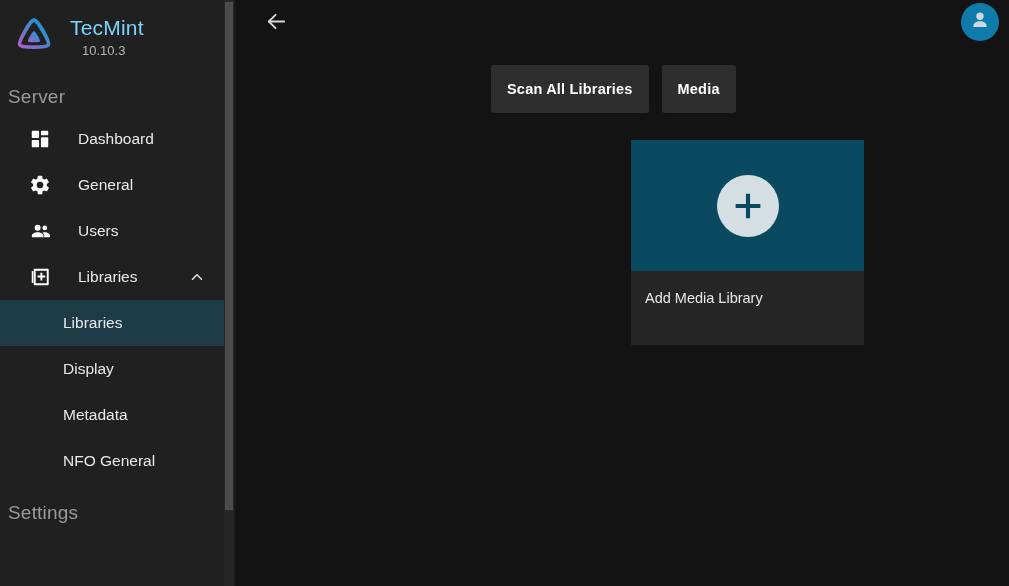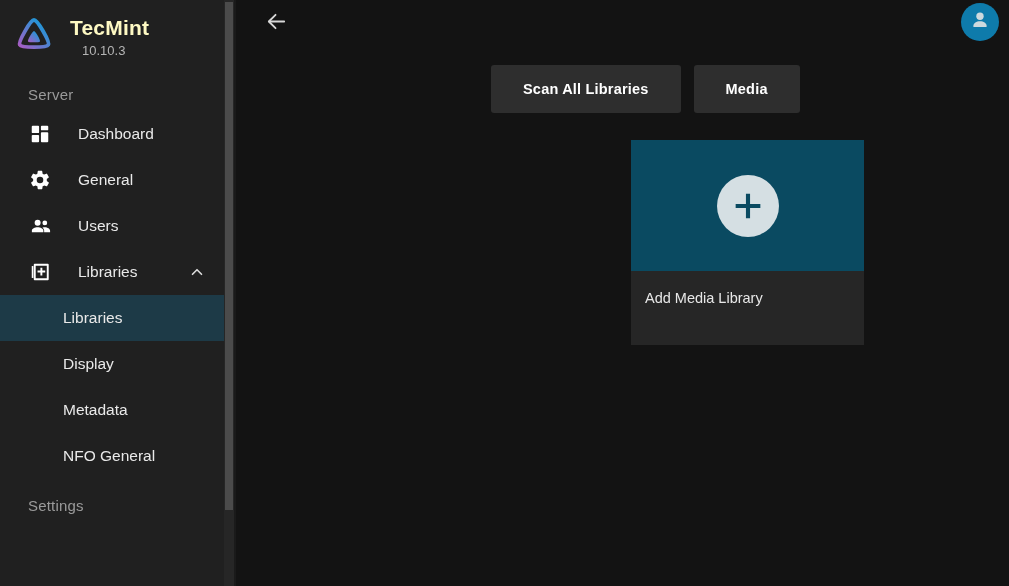--- a/index.html
+++ b/index.html
@@ -24,30 +24,30 @@
     padding: 12px 0 0 12px;
     height: 62px;
   }
   .brand-logo {
     width: 44px; height: 44px;
     flex: 0 0 44px;
     display: block;
   }
   .brand-text { margin-left: 14px; line-height: 1; }
   .brand-title {
-    font-size: 21px; font-weight: bold; color: #fef9c3;
+    font-size: 21px; font-weight: normal; color: #7dd3fc;
     letter-spacing: .2px;
   }
   .brand-version {
     font-size: 13px; color: #b4b4b4; margin-top: 6px; margin-left: 12px;
   }
 
   .section-header {
-    font-size: 15px; color: #9a9a9a;
-    padding: 24px 0 8px 28px;
+    font-size: 19px; color: #9a9a9a;
+    padding: 24px 0 8px 8px;
     letter-spacing: .2px;
   }
 
   .nav-item {
     position: relative;
     display: flex; align-items: center;
     height: 46px;
     padding-left: 28px;
     color: #e8e8e8;
     cursor: pointer;
@@ -128,21 +128,21 @@
     display: flex; align-items: center; justify-content: center;
     cursor: pointer;
   }
 
   .btn-row { display: flex; gap: 13px; padding: 19px 0 0 255px; }
   .btn {
     background: #2e2e2e;
     color: #ffffff;
     font-size: 14.5px; font-weight: bold;
     border: none; border-radius: 3px;
-    padding: 0 32px; height: 48px;
+    padding: 0 16px; height: 48px;
     cursor: pointer;
     font-family: inherit;
     letter-spacing: .2px;
   }
 
   .cards { padding: 27px 0 0 250px; display: flex; gap: 18px; justify-content: center; }
   .card {
     width: 233px; height: 205px;
     background: #262626;
     cursor: pointer;

